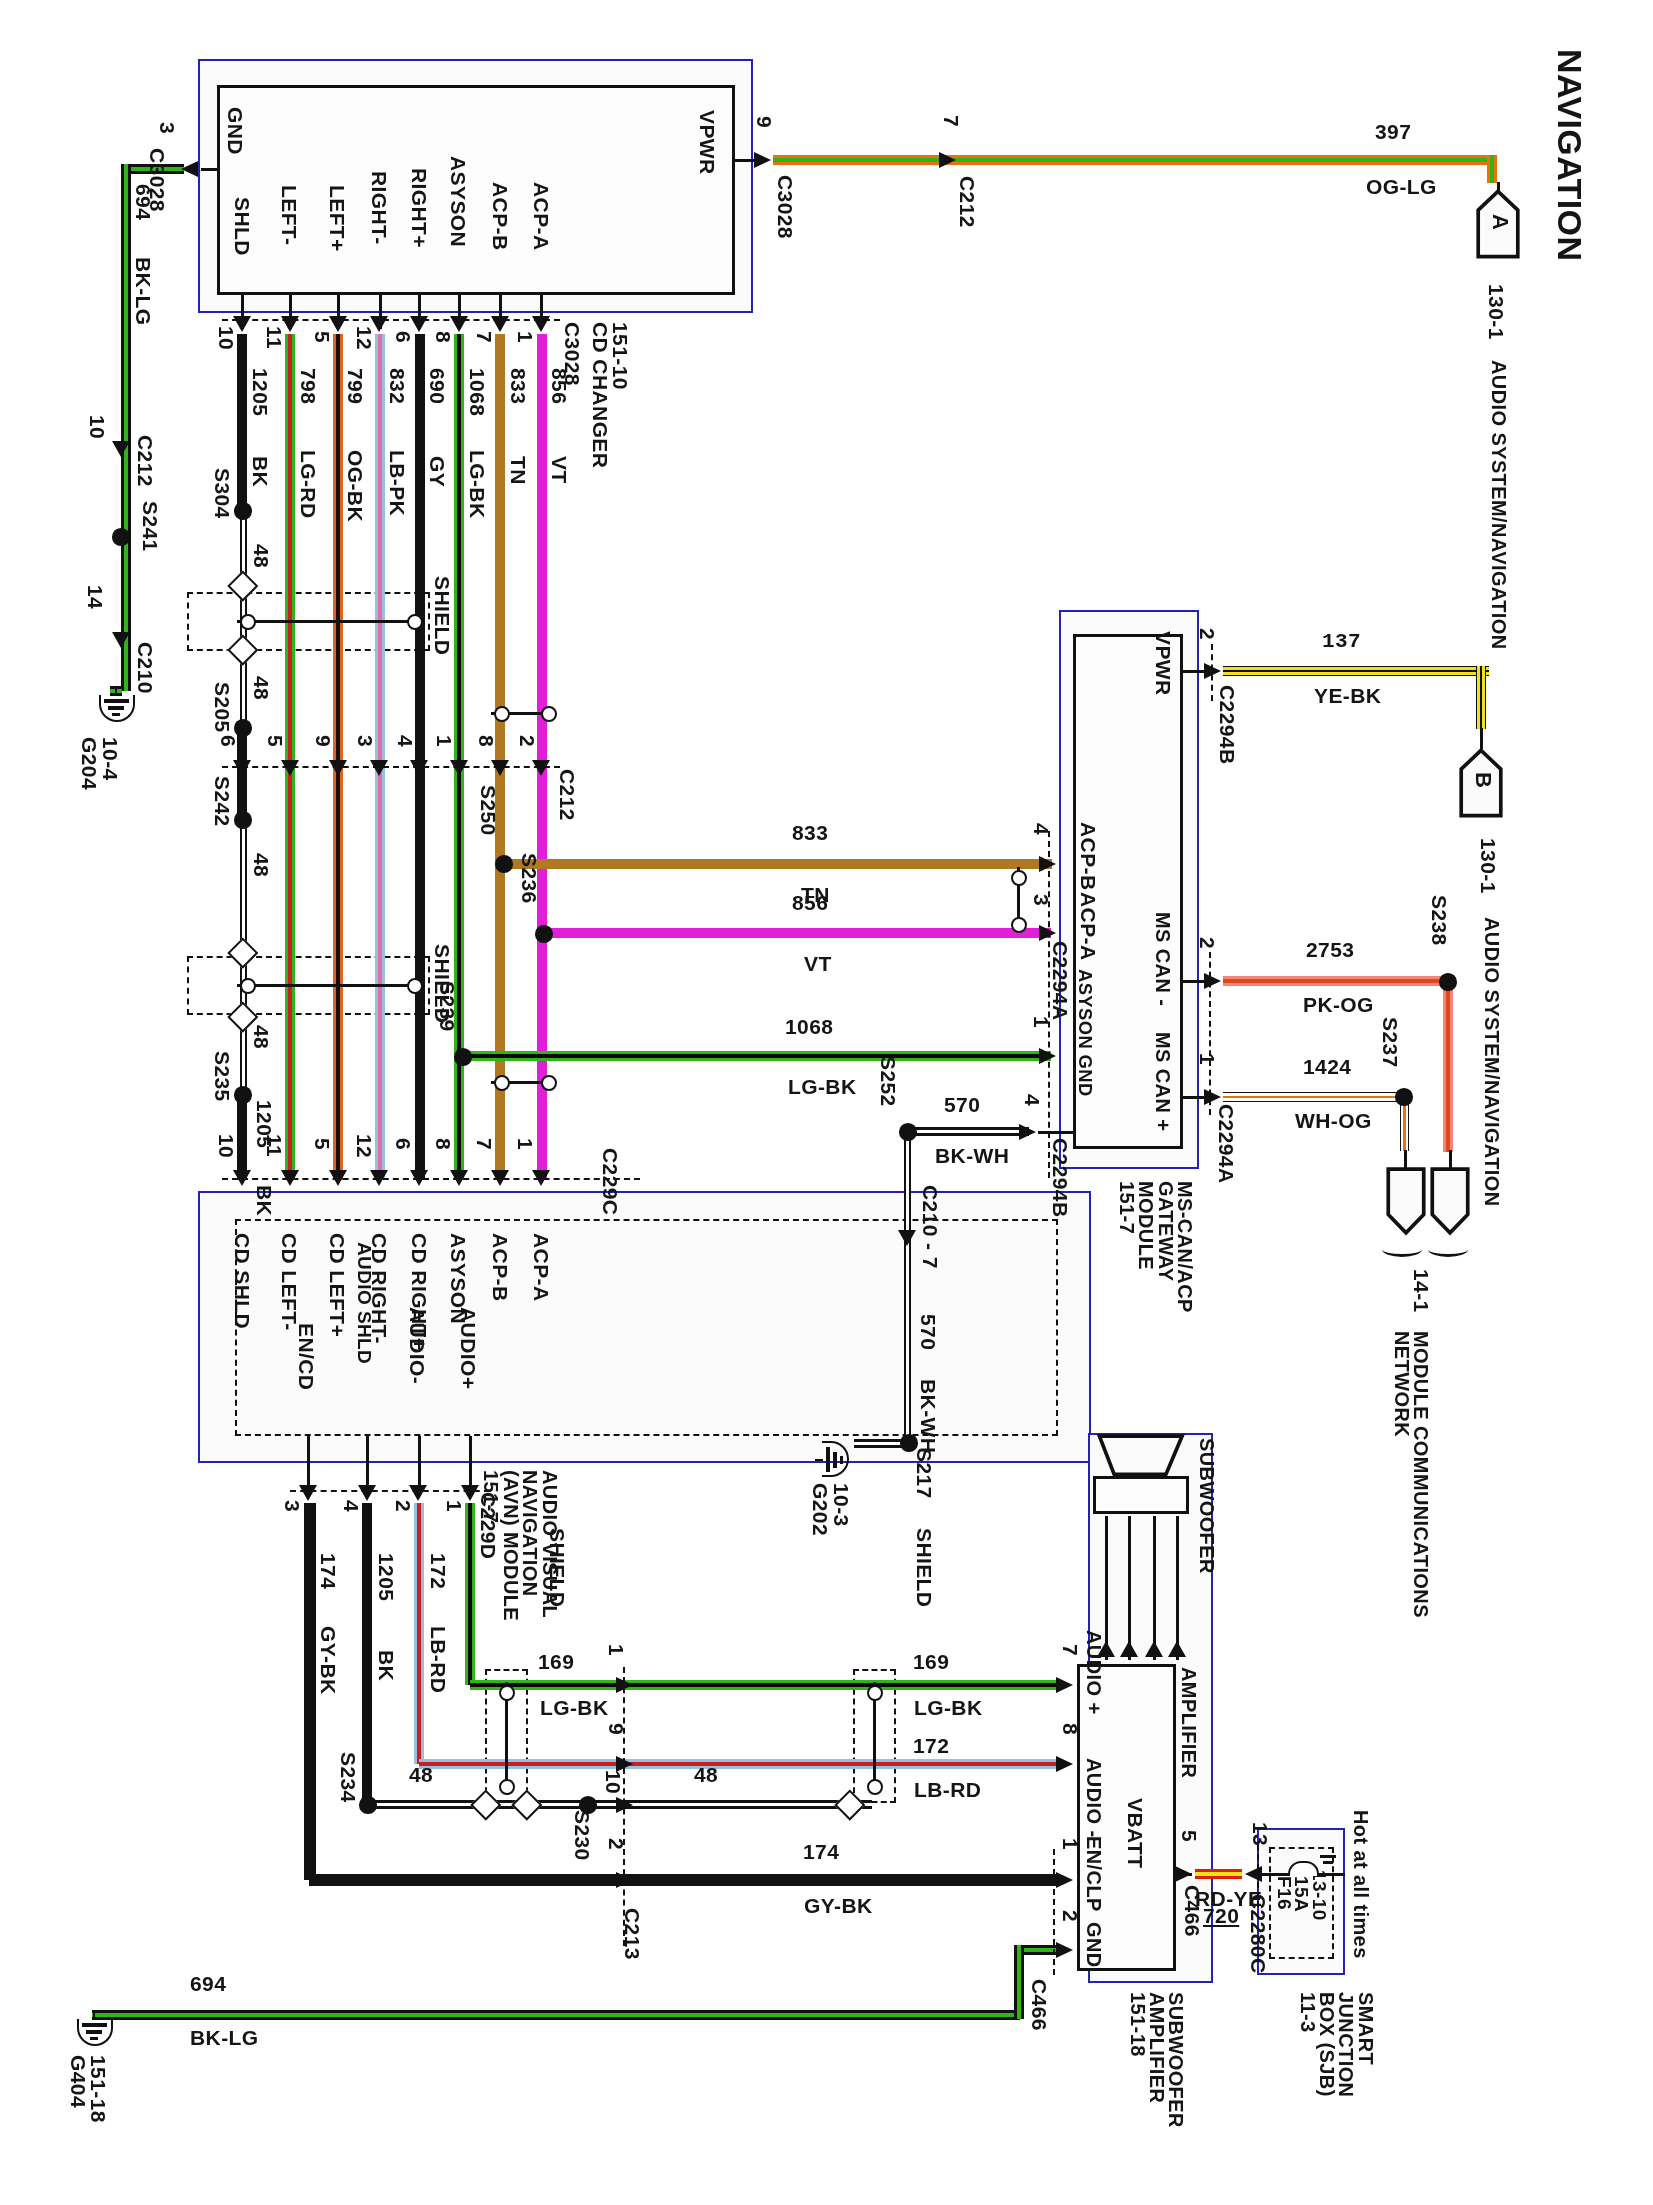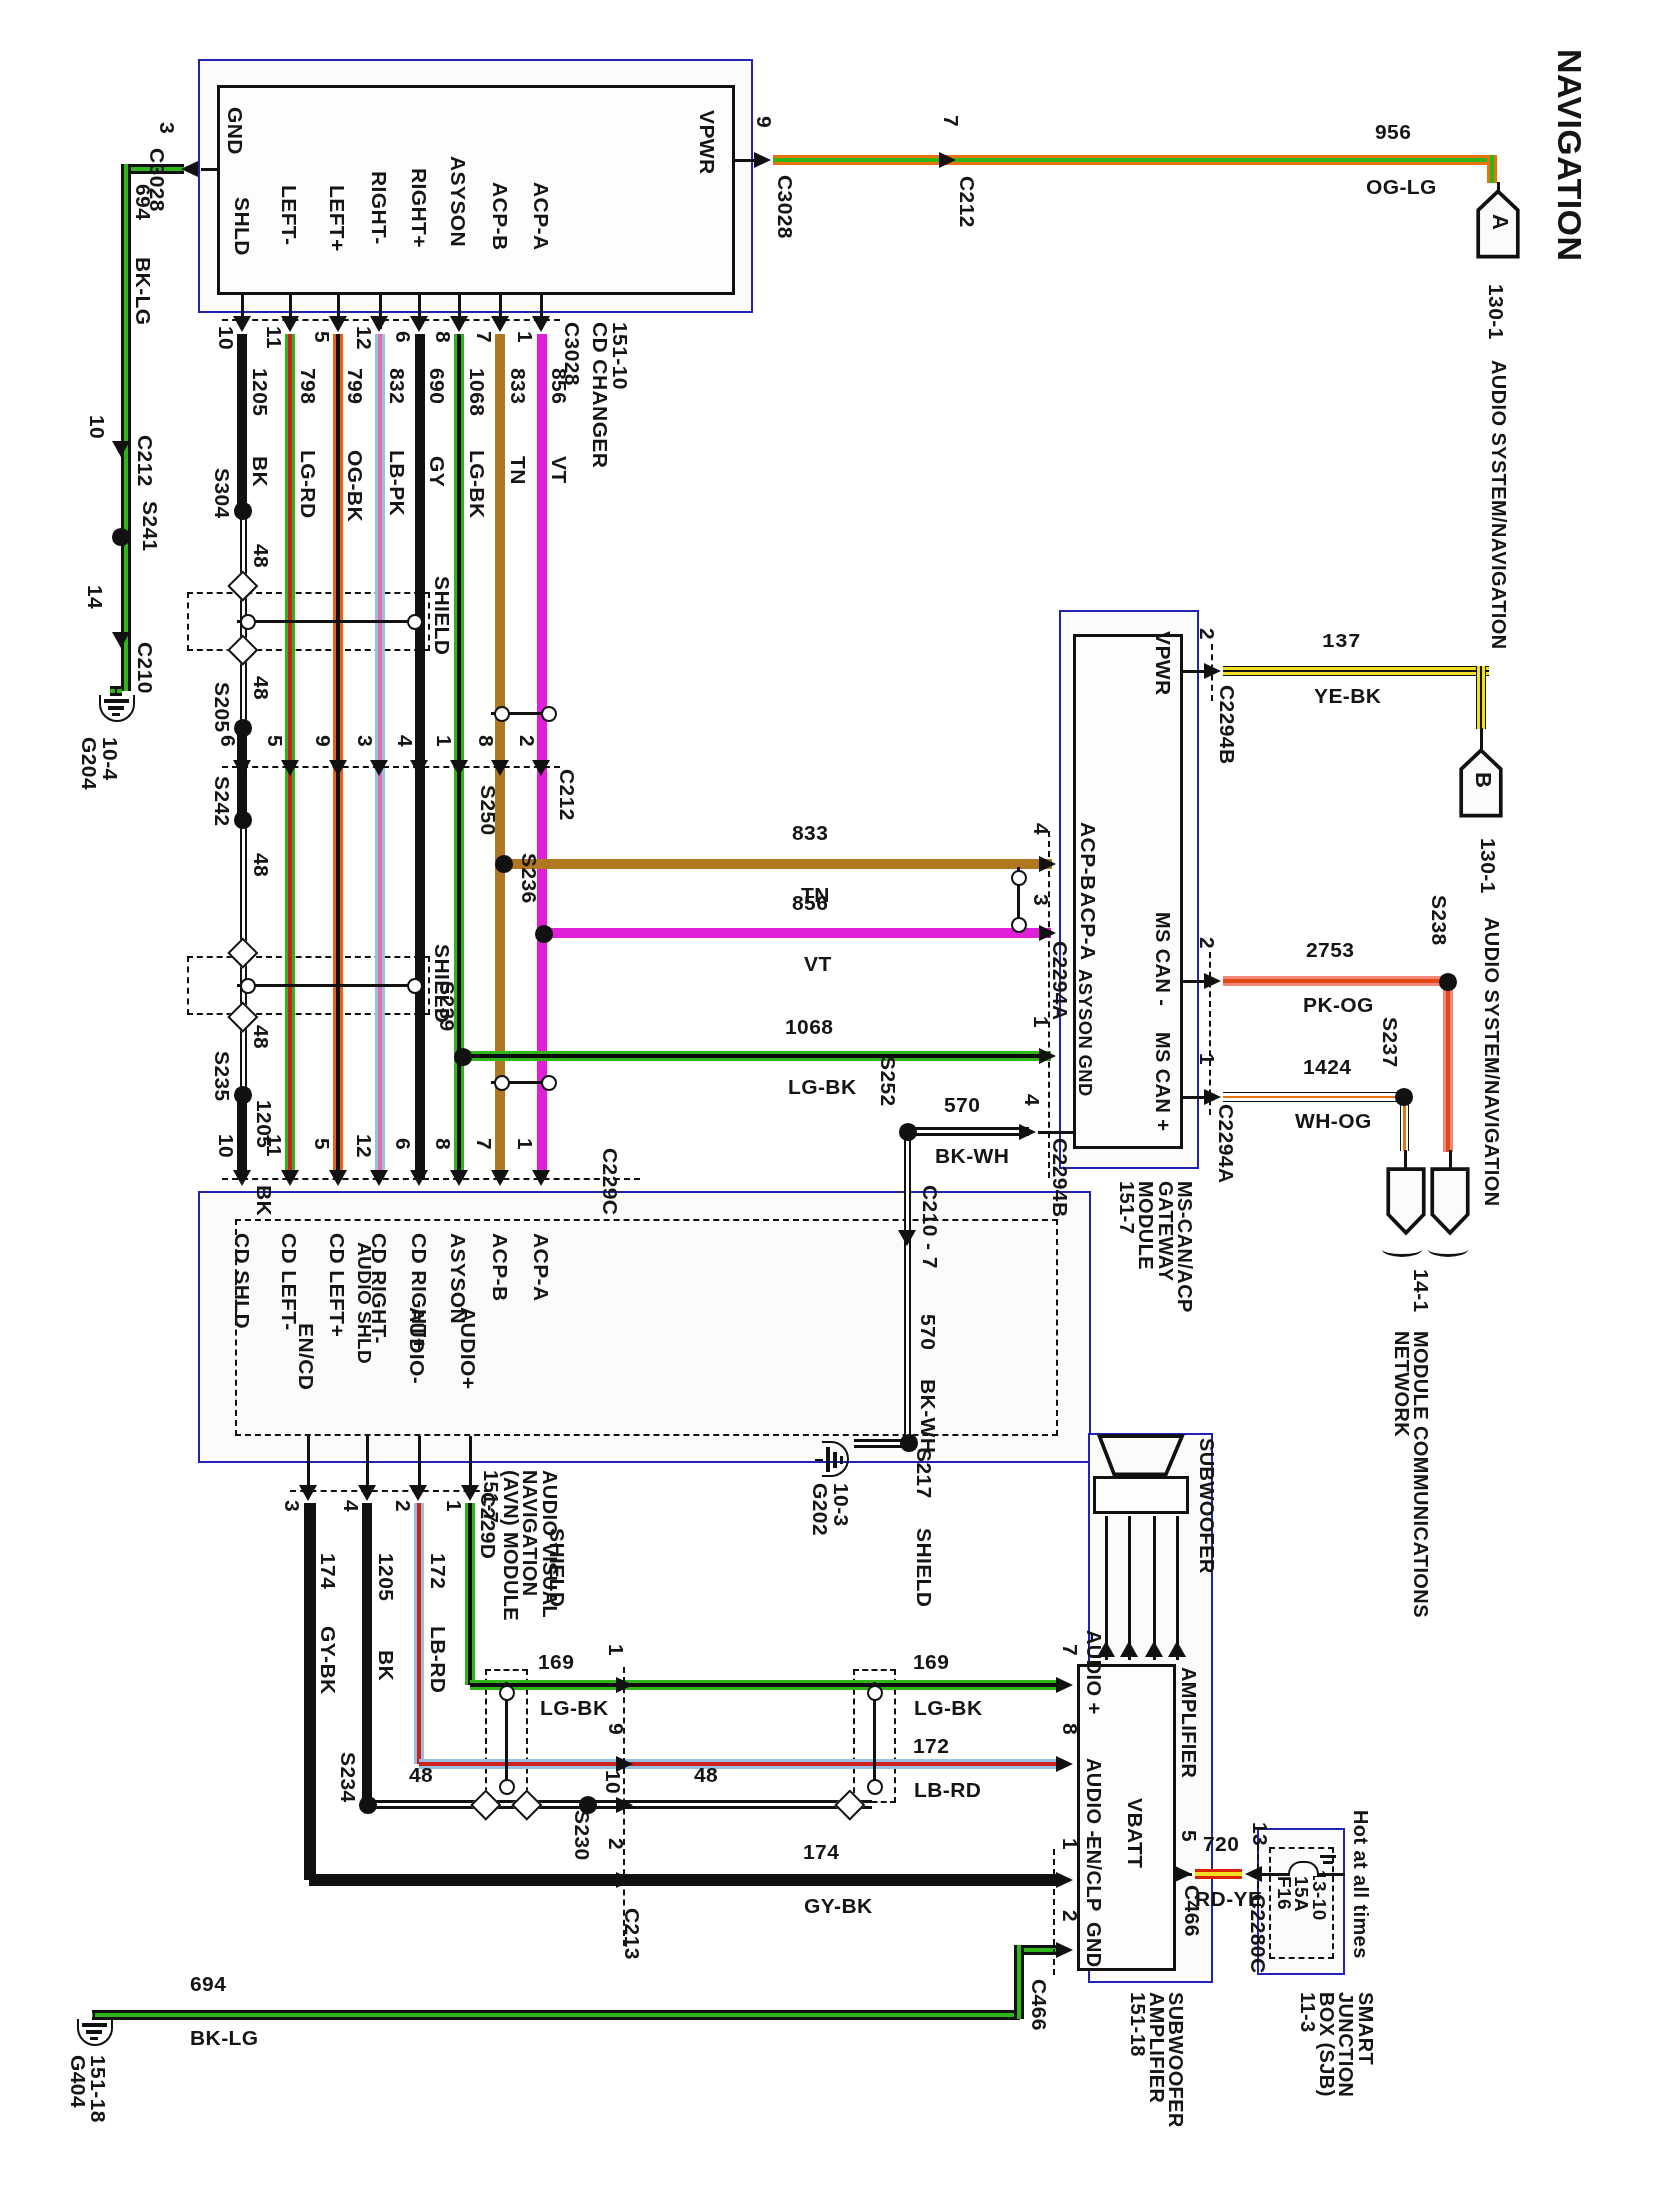--- a/index.html
+++ b/index.html
@@ -266,21 +266,21 @@
       <div class="lbl v" style="left: 409px; top: 168px; font-size: 21px;">RIGHT+</div>
       <div class="lbl v" style="left: 448px; top: 156px; font-size: 21px;">ASYSON</div>
       <div class="lbl v" style="left: 490px; top: 182px; font-size: 21px;">ACP-B</div>
       <div class="lbl v" style="left: 531px; top: 182px; font-size: 21px;">ACP-A</div>
       <div class="lbl v" style="left: 157px; top: 122px; font-size: 21px;">3</div>
       <div class="lbl v" style="left: 147px; top: 148px; font-size: 21px;">C3028</div>
       <div class="lbl v" style="left: 754px; top: 116px; font-size: 21px;">9</div>
       <div class="lbl v" style="left: 775px; top: 175px; font-size: 21px;">C3028</div>
       <div class="lbl v" style="left: 941px; top: 115px; font-size: 21px;">7</div>
       <div class="lbl v" style="left: 957px; top: 176px; font-size: 21px;">C212</div>
-      <div class="lbl" style="left: 1375px; top: 121px; font-size: 21px;">956</div>
+      <div class="lbl" style="left: 1375px; top: 121px; font-size: 21px;">397</div>
       <div class="lbl" style="left: 1366px; top: 176px; font-size: 21px;">OG-LG</div>
       <div class="lbl v" style="left: 1486px; top: 284px; font-size: 21px;">130-1</div>
       <div class="lbl v" style="left: 1489px; top: 360px; font-size: 20px;">AUDIO SYSTEM/NAVIGATION</div>
       <div class="lbl v" style="left: 216px; top: 326px; font-size: 21px;">10</div>
       <div class="lbl v" style="left: 264px; top: 326px; font-size: 21px;">11</div>
       <div class="lbl v" style="left: 312px; top: 331px; font-size: 21px;">5</div>
       <div class="lbl v" style="left: 354px; top: 326px; font-size: 21px;">12</div>
       <div class="lbl v" style="left: 393px; top: 331px; font-size: 21px;">6</div>
       <div class="lbl v" style="left: 433px; top: 331px; font-size: 21px;">8</div>
       <div class="lbl v" style="left: 474px; top: 331px; font-size: 21px;">7</div>
@@ -452,21 +452,21 @@
       <div class="lbl v" style="left: 88px; top: 2055px; font-size: 21px;">151-18</div>
       <div class="lbl v" style="left: 1197px; top: 1438px; font-size: 20px;">SUBWOOFER</div>
       <div class="lbl v" style="left: 1179px; top: 1667px; font-size: 20px;">AMPLIFIER</div>
       <div class="lbl v" style="left: 1084px; top: 1630px; font-size: 20px;">AUDIO +</div>
       <div class="lbl v" style="left: 1084px; top: 1758px; font-size: 20px;">AUDIO -</div>
       <div class="lbl v" style="left: 1084px; top: 1836px; font-size: 20px;">EN/CLP</div>
       <div class="lbl v" style="left: 1125px; top: 1798px; font-size: 21px;">VBATT</div>
       <div class="lbl v" style="left: 1084px; top: 1922px; font-size: 20px;">GND</div>
       <div class="lbl v" style="left: 1179px; top: 1830px; font-size: 21px;">5</div>
       <div class="lbl v" style="left: 1182px; top: 1885px; font-size: 21px;">C466</div>
-      <div class="lbl" style="left: 1203px; top: 1833px; font-size: 21px;">720</div>
+      <div class="lbl" style="left: 1203px; top: 1905px; font-size: 21px; text-decoration: underline;">720</div>
       <div class="lbl" style="left: 1195px; top: 1888px; font-size: 21px;">RD-YE</div>
       <div class="lbl v" style="left: 1250px; top: 1822px; font-size: 21px;">13</div>
       <div class="lbl v" style="left: 1248px; top: 1894px; font-size: 21px;">C2280C</div>
       <div class="lbl v" style="left: 1275px; top: 1876px; font-size: 19px;">F16</div>
       <div class="lbl v" style="left: 1292px; top: 1876px; font-size: 19px;">15A</div>
       <div class="lbl v" style="left: 1310px; top: 1870px; font-size: 19px;">13-10</div>
       <div class="lbl v" style="left: 1351px; top: 1810px; font-size: 20px;">Hot at all times</div>
       <div class="lbl v" style="left: 1356px; top: 1992px; font-size: 20px;">SMART</div>
       <div class="lbl v" style="left: 1336px; top: 1992px; font-size: 20px;">JUNCTION</div>
       <div class="lbl v" style="left: 1317px; top: 1992px; font-size: 20px;">BOX (SJB)</div>

